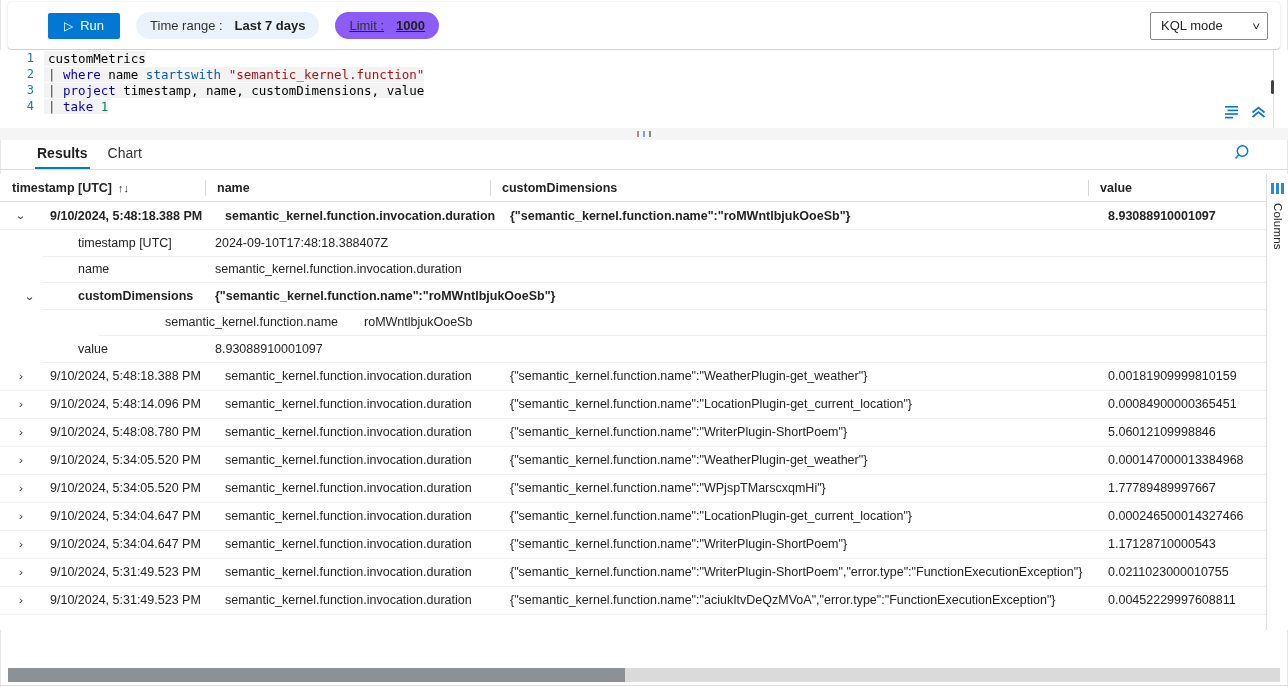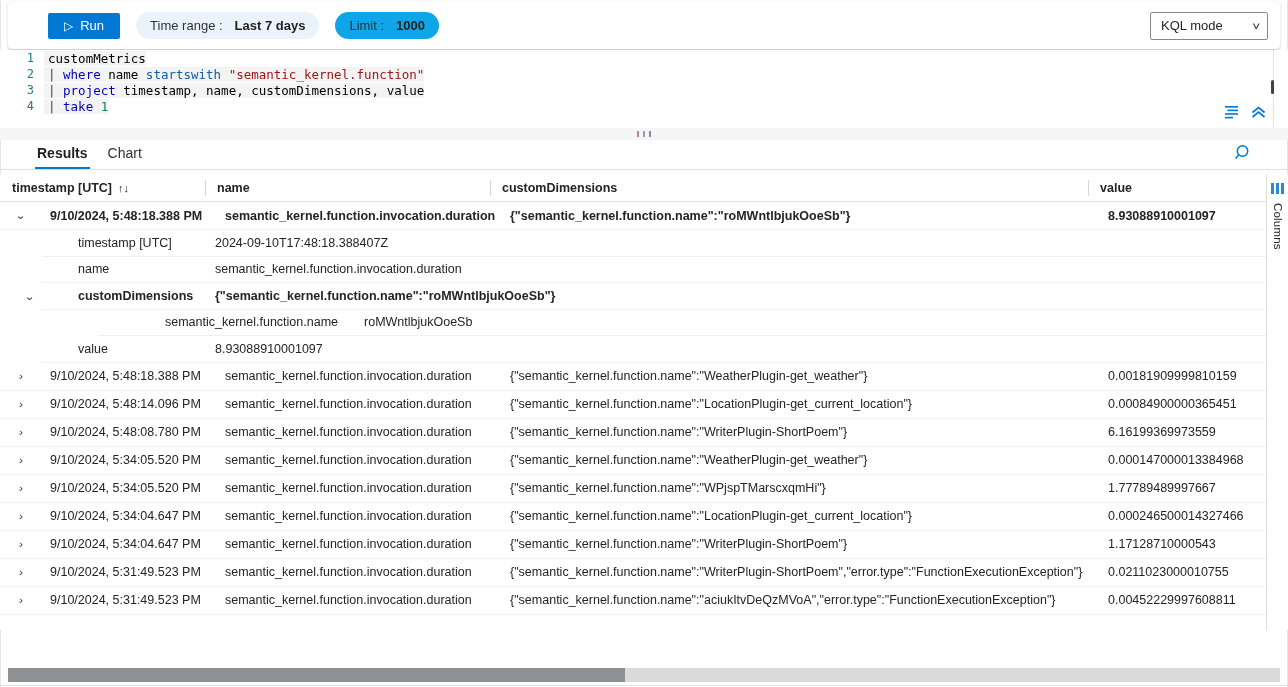--- a/index.html
+++ b/index.html
@@ -37,21 +37,21 @@
 
   .pill {
     display: inline-flex; align-items: center;
     height: 27px; padding: 0 14px;
     margin-left: 16px;
     border-radius: 14px;
     background: #eaf3fb;
     color: #242424; font-size: 13px;
     white-space: nowrap; cursor: pointer; gap: 8px;
   }
-  .pill.grey { background: #0ea5e9; }
+  .pill.grey { background: #8b5cf6; text-decoration: underline; }
   .pill .lbl { color: #323130; }
   .pill .val { font-weight: bold; margin-left: 4px; color: #201f1e; }
 
   .mode-select {
     margin-left: auto;
     display: inline-flex; align-items: center; justify-content: space-between;
     width: 118px; height: 28px; padding: 0 8px 0 10px;
     border: 1px solid #8a8886; border-radius: 2px;
     background: #fff; font-size: 13px; color: #242424;
     cursor: pointer;
@@ -407,21 +407,21 @@
           <div class="cell c-cd">{"semantic_kernel.function.name":"LocationPlugin-get_current_location"}</div>
           <div class="cell c-val">0.00084900000365451</div>
         </div>
         <div class="grow">
           <div class="twisty">
             <span>›</span>
           </div>
           <div class="cell c-ts" style="flex: 0 0 163px;">9/10/2024, 5:48:08.780 PM</div>
           <div class="cell c-nm">semantic_kernel.function.invocation.duration</div>
           <div class="cell c-cd">{"semantic_kernel.function.name":"WriterPlugin-ShortPoem"}</div>
-          <div class="cell c-val">6.16199369973559</div>
+          <div class="cell c-val">5.06012109998846</div>
         </div>
         <div class="grow">
           <div class="twisty">
             <span>›</span>
           </div>
           <div class="cell c-ts" style="flex: 0 0 163px;">9/10/2024, 5:34:05.520 PM</div>
           <div class="cell c-nm">semantic_kernel.function.invocation.duration</div>
           <div class="cell c-cd">{"semantic_kernel.function.name":"WeatherPlugin-get_weather"}</div>
           <div class="cell c-val">0.000147000013384968</div>
         </div>

